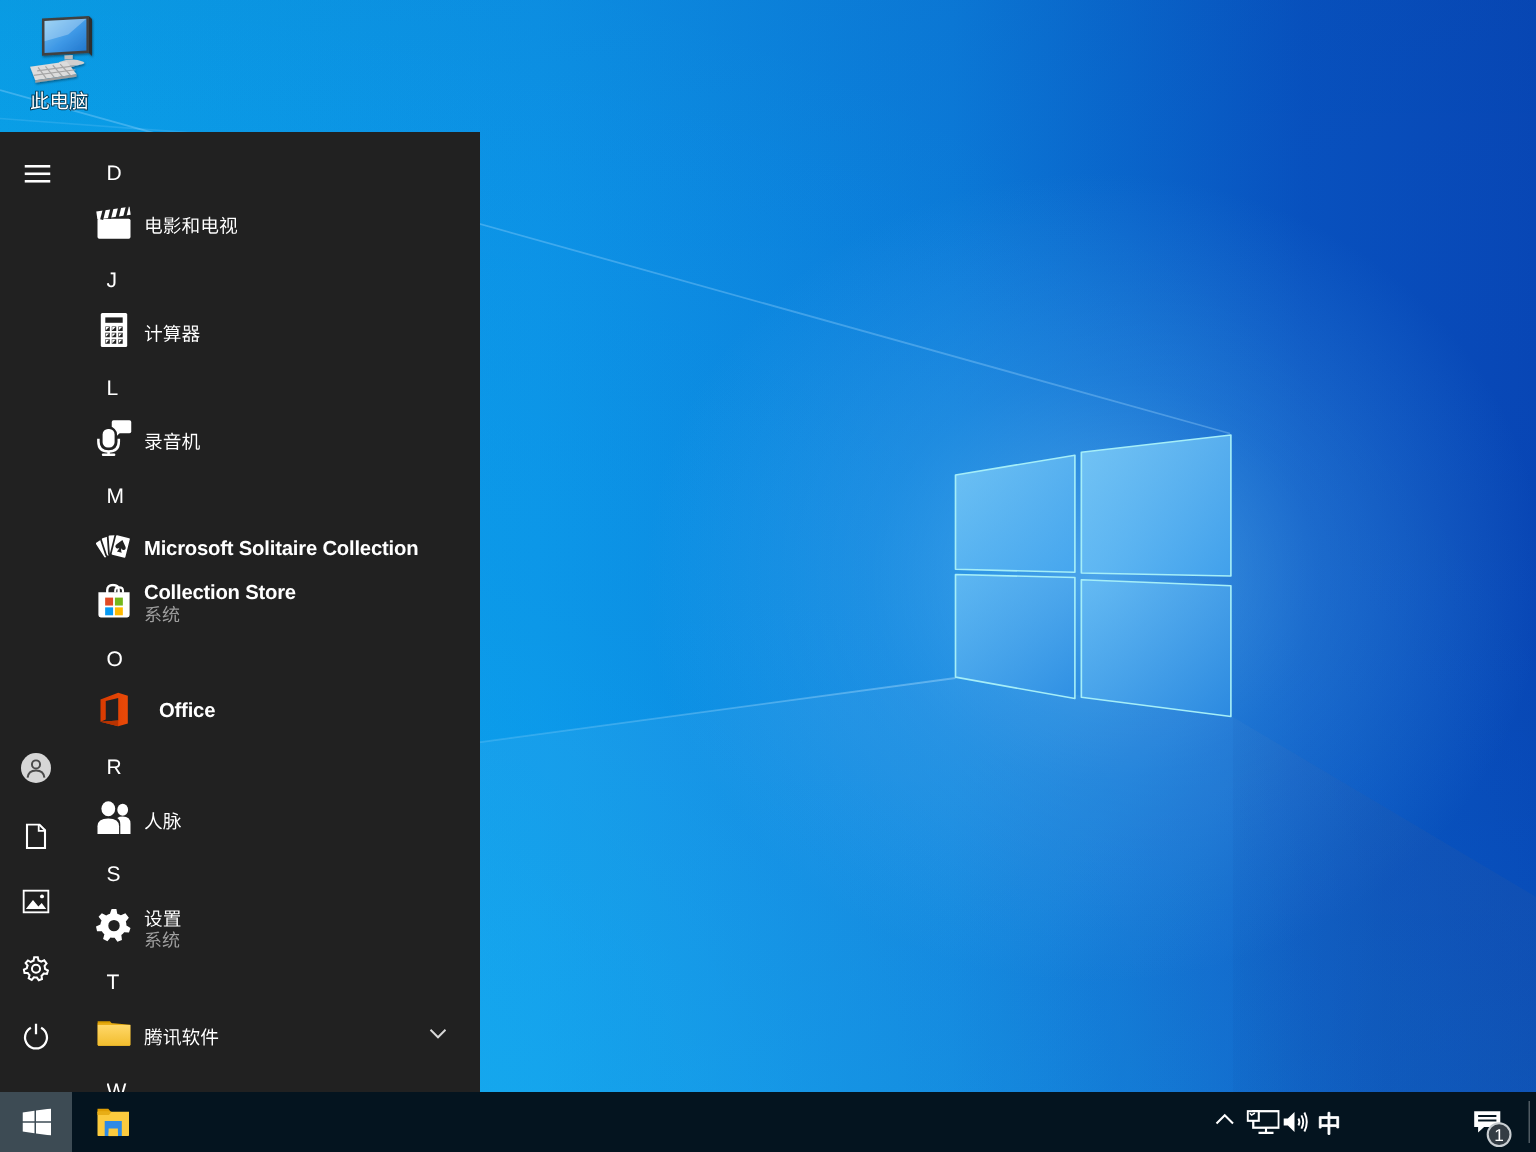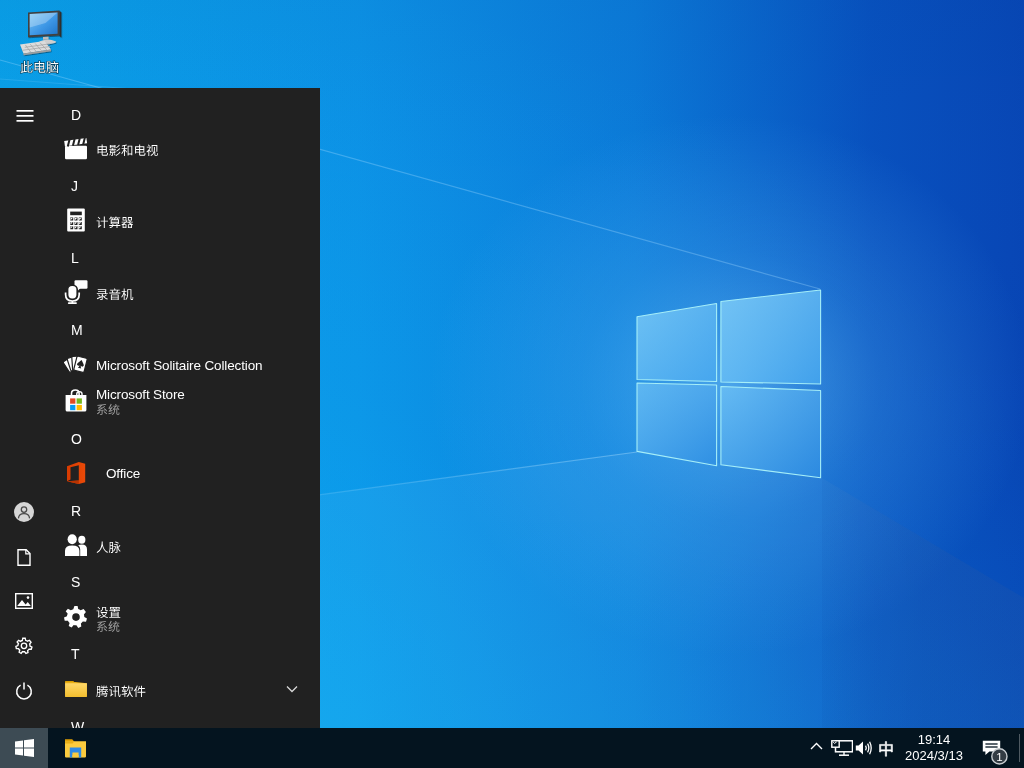--- a/index.html
+++ b/index.html
@@ -1,21 +1,21 @@
 <!DOCTYPE html>
 <html><head><meta charset="utf-8">
 <style>
 html,body{margin:0;padding:0;width:1024px;height:768px;overflow:hidden;font-family:"Liberation Sans",sans-serif;}
 *{box-sizing:border-box}
 .abs{position:absolute}
 #desk{position:absolute;left:0;top:0;width:1024px;height:768px;}
 #menu{position:absolute;left:0;top:88px;width:320px;height:640px;background:#212121;overflow:hidden;}
 #bar{position:absolute;left:0;top:728px;width:1024px;height:40px;background:#04141f;}
 .hdr{position:absolute;left:71px;color:#fff;font-size:14px;font-weight:400;transform:translateZ(0);}
-.lbl{position:absolute;color:#fff;font-size:13.5px;white-space:nowrap;transform:translateZ(0);}
+.lbl{position:absolute;color:#fff;font-size:13.5px;white-space:nowrap;transform:translateZ(0);font-weight:bold;}
 </style></head><body>
 <svg id="desk" width="1024" height="768" viewBox="0 0 1024 768">
 <defs>
 <linearGradient id="bgx" x1="0" y1="0" x2="1" y2="0">
  <stop offset="0" stop-color="#0aa0e8"></stop>
  <stop offset="0.35" stop-color="#0d92e6"></stop>
  <stop offset="0.62" stop-color="#0c7ad8"></stop>
  <stop offset="0.85" stop-color="#0850be"></stop>
  <stop offset="1" stop-color="#0845b4"></stop>
 </linearGradient>
@@ -206,21 +206,21 @@
     <div class="lbl" style="left:96px;top:270px;letter-spacing:-0.13px">Microsoft Solitaire Collection</div>
     <svg class="abs" style="left:64px;top:301.0px" width="24" height="24" viewBox="0 0 24 24">
       <path d="M7.5,6.5 L7.5,4.4 Q7.5,1 11.3,1 Q15.1,1 15.1,4.4 L15.1,6.5" fill="none" stroke="#fff" stroke-width="1.6"></path>
       <path d="M12.8,6 L12.8,4.8 Q12.8,2.6 15.4,2.6 Q18,2.6 18,4.8 L18,6.2" fill="none" stroke="#fff" stroke-width="1.4"></path>
       <path d="M1.6,5.9 L22.4,5.9 L22.4,21 Q22.4,22.6 20.8,22.6 L3.2,22.6 Q1.6,22.6 1.6,21 Z" fill="#fff"></path>
       <rect x="6.1" y="9.4" width="5.3" height="5.3" fill="#e04a24"></rect>
       <rect x="12.6" y="9.4" width="5.3" height="5.3" fill="#74b71b"></rect>
       <rect x="6.1" y="15.9" width="5.3" height="5.3" fill="#069af3"></rect>
       <rect x="12.6" y="15.9" width="5.3" height="5.3" fill="#ffb900"></rect>
     </svg>
-    <div class="lbl" style="left:96px;top:299px;letter-spacing:-0.14px">Microsoft Store</div>
+    <div class="lbl" style="left:96px;top:299px;letter-spacing:-0.14px">Collection Store</div>
     <svg style="position:absolute;left:96px;top:314px" width="26" height="16" viewBox="0 0 26 16">
       <path transform="translate(0,12) scale(0.012000,-0.012000)" fill="#a0a0a0" d="M286 224C233 152 150 78 70 30C90 19 121 -6 136 -20C212 34 301 116 361 197ZM636 190C719 126 822 34 872 -22L936 23C882 80 779 168 695 229ZM664 444C690 420 718 392 745 363L305 334C455 408 608 500 756 612L698 660C648 619 593 580 540 543L295 531C367 582 440 646 507 716C637 729 760 747 855 770L803 833C641 792 350 765 107 753C115 736 124 706 126 688C214 692 308 698 401 706C336 638 262 578 236 561C206 539 182 524 162 521C170 502 181 469 183 454C204 462 235 466 438 478C353 425 280 385 245 369C183 338 138 319 106 315C115 295 126 260 129 245C157 256 196 261 471 282V20C471 9 468 5 451 4C435 3 380 3 320 6C332 -15 345 -47 349 -69C422 -69 472 -68 505 -56C539 -44 547 -23 547 19V288L796 306C825 273 849 242 866 216L926 252C885 313 799 405 722 474Z"></path>
       <path transform="translate(12,12) scale(0.012000,-0.012000)" fill="#a0a0a0" d="M698 352V36C698 -38 715 -60 785 -60C799 -60 859 -60 873 -60C935 -60 953 -22 958 114C939 119 909 131 894 145C891 24 887 6 865 6C853 6 806 6 797 6C775 6 772 9 772 36V352ZM510 350C504 152 481 45 317 -16C334 -30 355 -58 364 -77C545 -3 576 126 584 350ZM42 53 59 -21C149 8 267 45 379 82L367 147C246 111 123 74 42 53ZM595 824C614 783 639 729 649 695H407V627H587C542 565 473 473 450 451C431 433 406 426 387 421C395 405 409 367 412 348C440 360 482 365 845 399C861 372 876 346 886 326L949 361C919 419 854 513 800 583L741 553C763 524 786 491 807 458L532 435C577 490 634 568 676 627H948V695H660L724 715C712 747 687 802 664 842ZM60 423C75 430 98 435 218 452C175 389 136 340 118 321C86 284 63 259 41 255C50 235 62 198 66 182C87 195 121 206 369 260C367 276 366 305 368 326L179 289C255 377 330 484 393 592L326 632C307 595 286 557 263 522L140 509C202 595 264 704 310 809L234 844C190 723 116 594 92 561C70 527 51 504 33 500C43 479 55 439 60 423Z"></path>
     </svg>
     <svg class="abs" style="left:64px;top:373.0px" width="24" height="24" viewBox="0 0 24 24">
       <defs>
         <linearGradient id="offg" x1="0" y1="0" x2="1" y2="0">
           <stop offset="0" stop-color="#d83b01"></stop>
           <stop offset="1" stop-color="#ea4a08"></stop>
         </linearGradient>
@@ -328,21 +328,20 @@
       <polygon points="0.8,5.6 3.6,5.6 8,1.4 8,14.6 3.6,10.4 0.8,10.4" fill="#fff"></polygon>
       <g fill="none" stroke="#fff" stroke-width="1.3">
         <path d="M10.6,5.6 Q12,8 10.6,10.4"></path>
         <path d="M12.6,3.6 Q15,8 12.6,12.4"></path>
         <path d="M14.6,1.7 Q17.8,8 14.6,14.3"></path>
       </g>
     </svg>
     <svg style="position:absolute;left:877.5px;top:11px" width="18" height="21" viewBox="0 0 18 21">
       <path transform="translate(0,16) scale(0.016000,-0.016000)" fill="#ffffff" stroke="#ffffff" stroke-width="38" d="M458 840V661H96V186H171V248H458V-79H537V248H825V191H902V661H537V840ZM171 322V588H458V322ZM825 322H537V588H825Z"></path>
     </svg>
-    <div class="abs" style="left:880px;top:4px;width:108px;text-align:center;color:#fff;font-size:13px;line-height:16px;transform:translateZ(0)">19:14<br>2024/3/13</div>
     <svg class="abs" style="left:982px;top:12px" width="30" height="26" viewBox="0 0 30 26">
       <path d="M0.8,0.8 L18.2,0.8 L18.2,11.4 L7.4,11.4 L3.4,15 L3.4,11.4 L0.8,11.4 Z" fill="#fff"></path>
       <g stroke="#04141f" stroke-width="1.3">
         <line x1="3.4" y1="4" x2="15.6" y2="4"></line>
         <line x1="3.4" y1="7" x2="15.6" y2="7"></line>
       </g>
       <circle cx="17.4" cy="16.4" r="7.6" fill="#333c44" stroke="#c9ced2" stroke-width="1.4"></circle>
       <text x="17.4" y="20.6" font-family="Liberation Sans" font-size="11.5" fill="#fff" text-anchor="middle">1</text>
     </svg>
     <div class="abs" style="left:1019px;top:6px;width:1px;height:28px;background:rgba(255,255,255,0.3)"></div>

